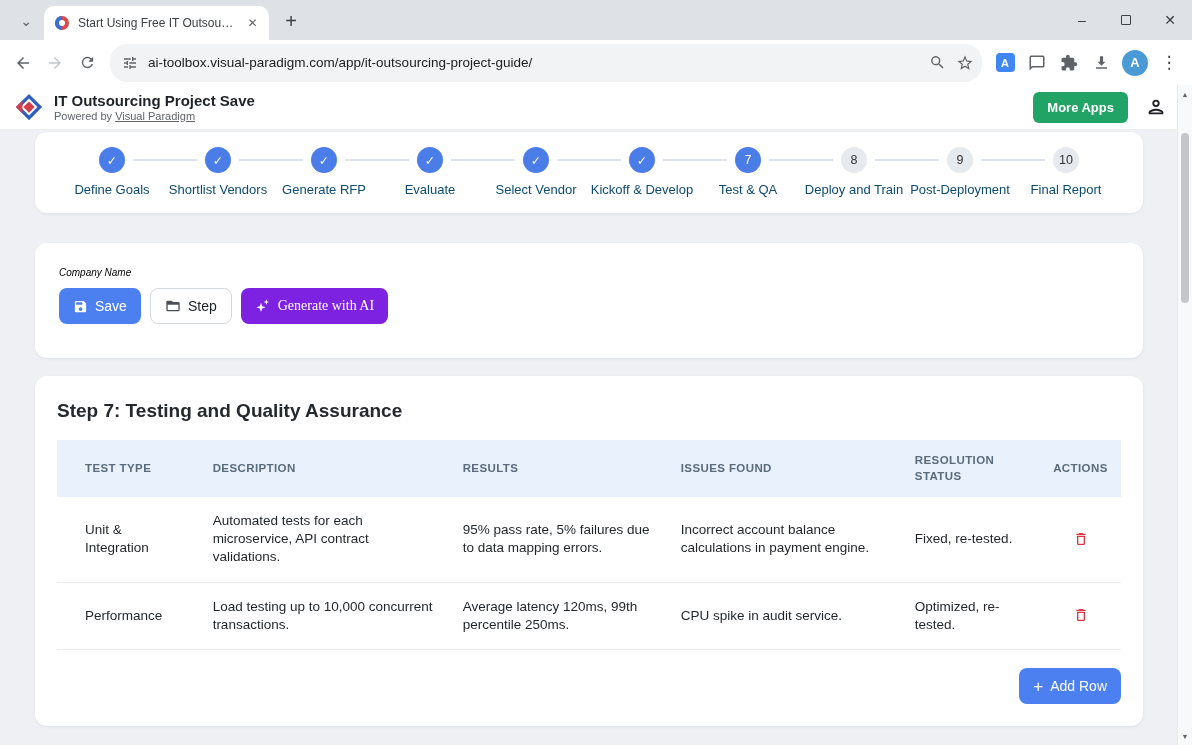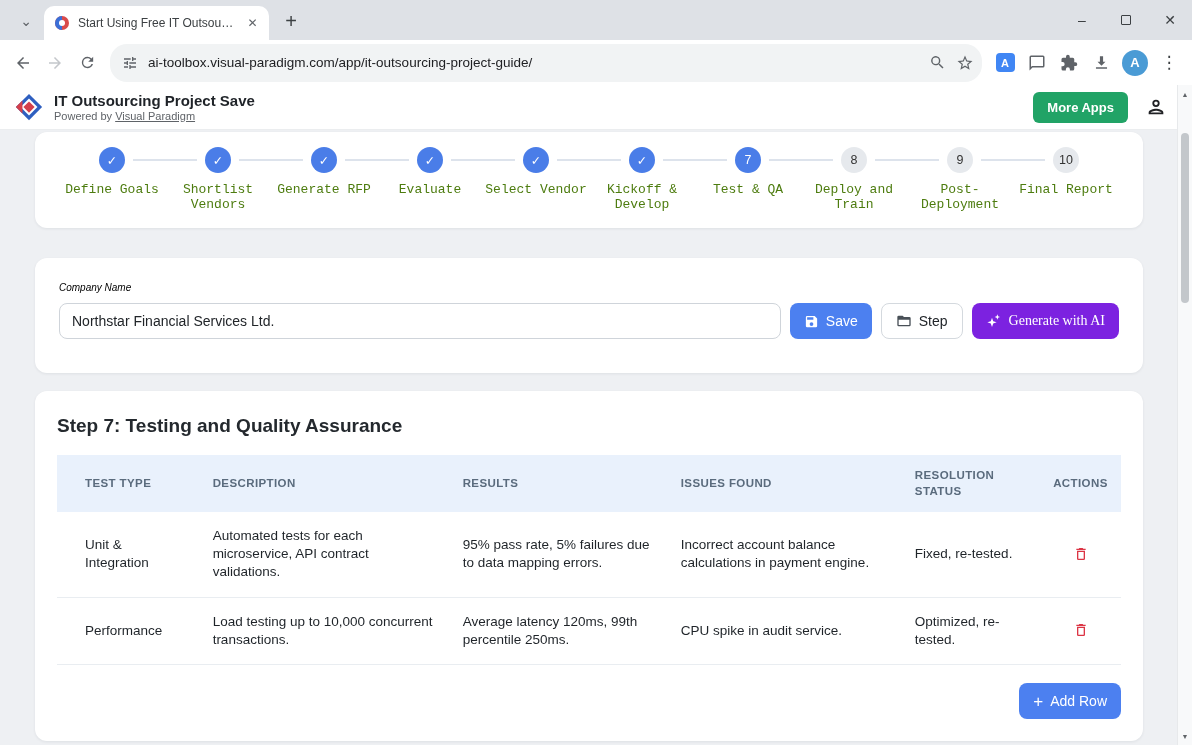--- a/index.html
+++ b/index.html
@@ -56,21 +56,21 @@
   
   .stepper-card { margin-top:2px; padding:15px 24px 16px; }
   .stepper { display:flex; }
   .step { flex:1; text-align:center; position:relative; cursor:pointer; }
   .step:not(:first-child)::before { content:""; position:absolute; top:12px; left:calc(-50% + 21px); right:calc(50% + 21px);
                                     height:2px; background:#dde3ec; }
   .step-circle { width:26px; height:26px; border-radius:50%; margin:0 auto; display:flex; align-items:center;
                  justify-content:center; font-size:12.5px; position:relative; z-index:1; }
   .step.done .step-circle, .step.active .step-circle { background:#4a7de8; color:#fff; }
   .step.upcoming .step-circle { background:#e6e9ed; color:#333; }
-  .step-label { margin-top:9px; font-size:13px; color:#4d7c0f;font-family:Liberation Mono, monospace; }
+  .step-label { margin-top:9px; font-size:13px; color:#0c4a6e; }
 
   
   .company-card { margin-top:30px; padding:24px 24px 34px; }
   .company-label { font-size:10px; color:#000000; margin-bottom:10px;font-style:italic; }
   .company-row { display:flex; gap:9px; align-items:center; }
   .company-input { flex:1; height:36px; border:1px solid #cfd4da; border-radius:8px; padding:0 12px; font-size:14px;
                    color:#212529; font-family:inherit; background:#fff; }
   .btn { height:36px; border-radius:8px; border:none; font-size:14px; display:inline-flex; align-items:center;
          gap:7px; padding:0 14px; cursor:pointer; font-family:inherit; white-space:nowrap; }
   .btn-save { background:#4c80f0; color:#fff; }
@@ -252,21 +252,20 @@
       <div class="step upcoming">
         <div class="step-circle">10</div>
         <div class="step-label">Final Report</div>
       </div>
     </div>
   </div>
 
   <div class="card company-card">
     <div class="company-label">Company Name</div>
     <div class="company-row">
-      <input class="company-input" type="text" value="Northstar Financial Services Ltd." style="">
       <button class="btn btn-save">
         <span>
           <svg width="15" height="15" viewBox="0 0 24 24" fill="currentColor">
               <path d="M17 3H5a2 2 0 0 0-2 2v14a2 2 0 0 0 2 2h14a2 2 0 0 0 2-2V7l-4-4zM12 19a3 3 0 1 1 3-3 3 3 0 0 1-3 3zm3-10H5V5h10z"></path>
             </svg>
         </span>
         <span>Save</span>
       </button>
       <button class="btn btn-load">
         <span>

